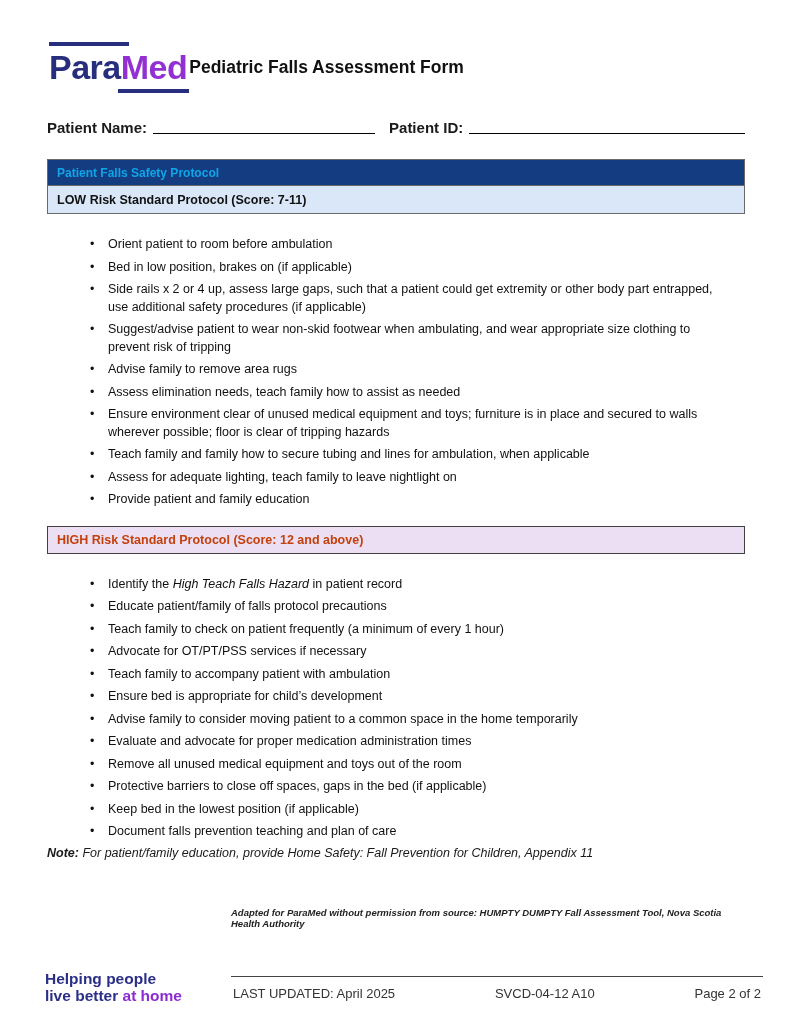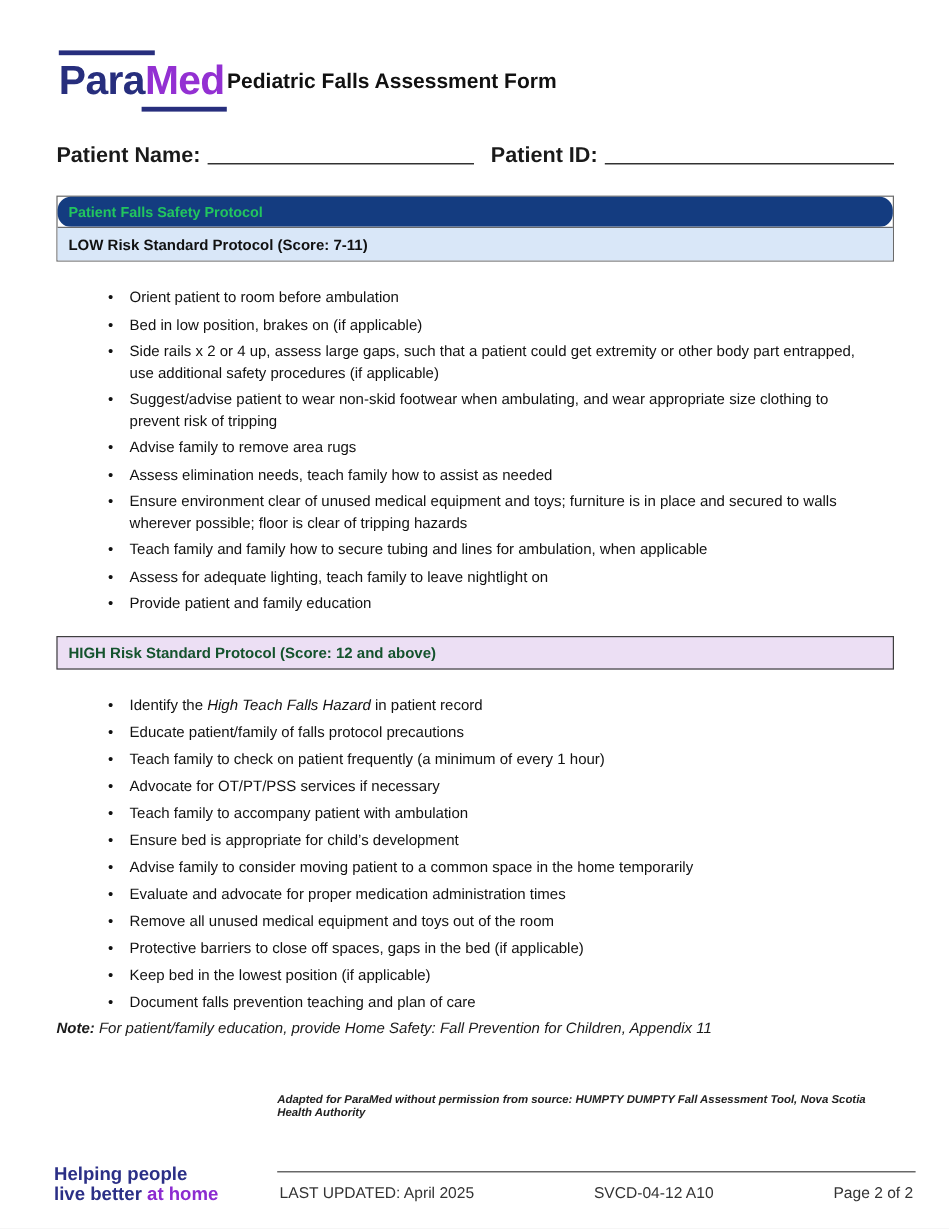--- a/index.html
+++ b/index.html
@@ -33,55 +33,54 @@
   }
   .logo-line-bottom {
     position: absolute; bottom: 0; right: 0;
     width: 50%; height: 4px; background: var(--logo-navy);
   }
   .title-wrap { flex: 1; }
   .doc-title { font-size: 17.5px; font-weight: bold; color: #111; }
 
   
   .patient-row {
-    display: flex; align-items: center;
-    margin-top: 26px; font-size: 18px; font-weight: bold;
+    display: flex; align-items: flex-start;
+    margin-top: 26px; font-size: 15px; font-weight: bold;
   }
   .patient-row .label { white-space: nowrap; padding-right: 6px; }
   .fill-line {
     border-bottom: 1.5px solid #000;
     height: 15px;
   }
   .name-line { width: 222px; margin-right: 14px; }
   .id-line { flex: 1; }
 
   
   .protocol-block {
     margin-top: 23px;
     border: 1px solid #6a6a6a;
   }
   .banner {
     background: var(--navy);
-    color: #22c55e;
+    color: #0ea5e9;
     font-size: 12px; font-weight: bold;
     padding: 6px 9px 5px 9px;
-    border-radius: 11px;
   }
   .sub-banner {
     background: var(--light-blue);
     color: #111;
     font-size: 12.5px; font-weight: bold;
     padding: 7px 9px 6px 9px;
     border-top: 1px solid #6a6a6a;
   }
   .high-banner {
     margin-top: 17px;
     background: var(--lavender);
     border: 1.5px solid #3f3f3f;
-    color: #14532d;
+    color: #c2410c;
     font-size: 12.5px; font-weight: bold;
     padding: 6px 9px 6px 9px;
   }
 
   
   ul.bullets {
     list-style: none;
     margin: 22px 0 0 41px;
     padding: 0;
     width: 640px;

